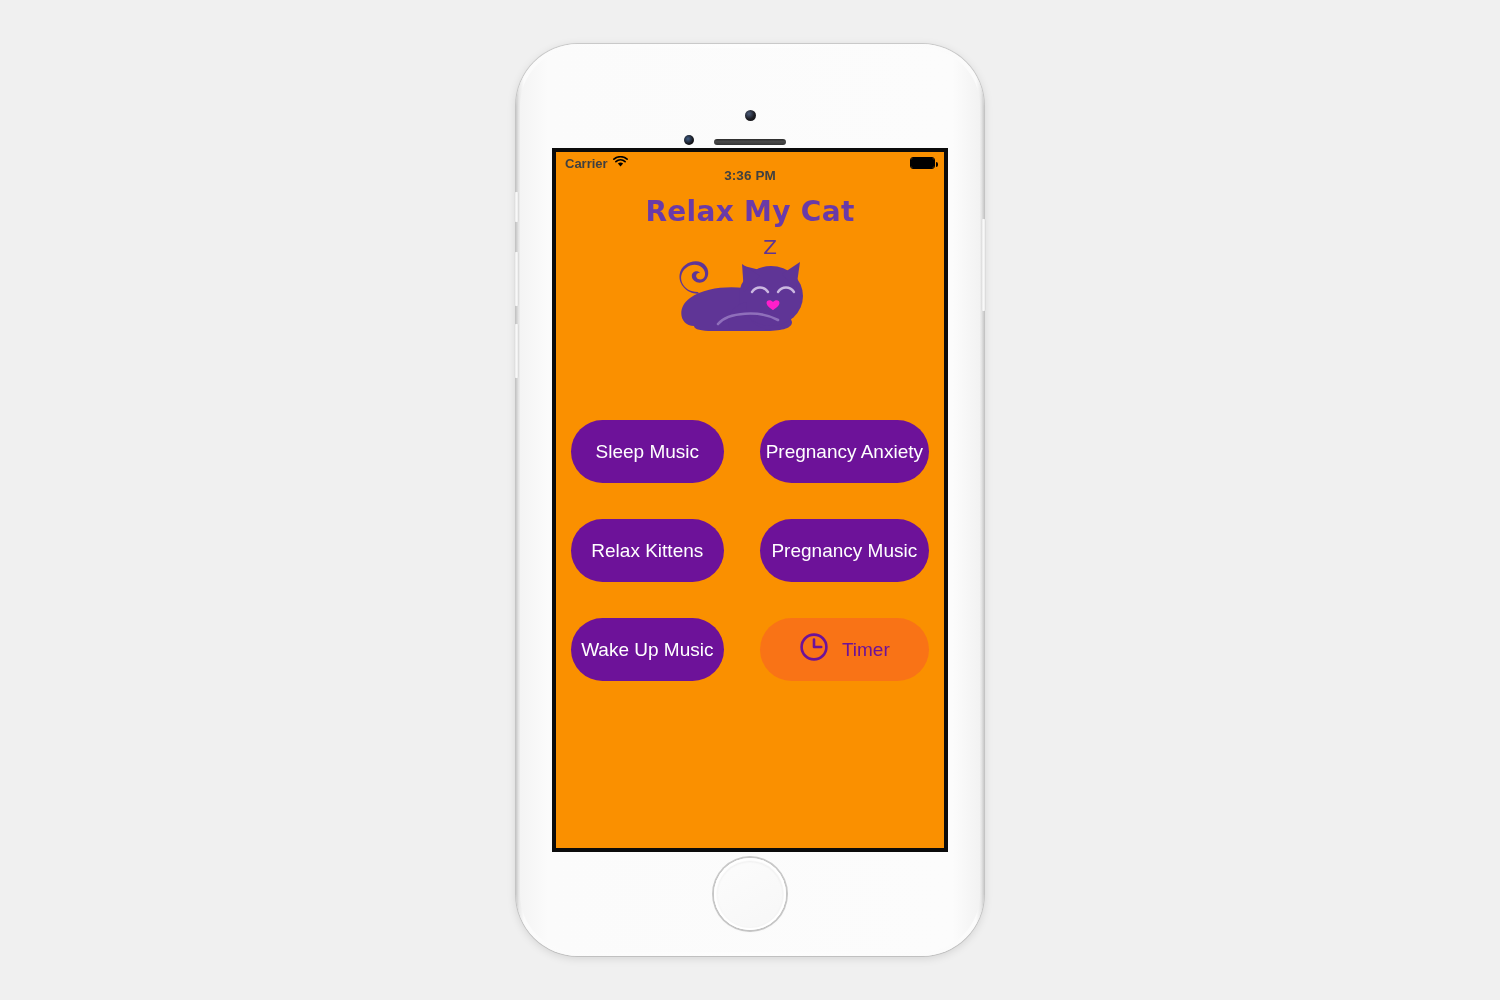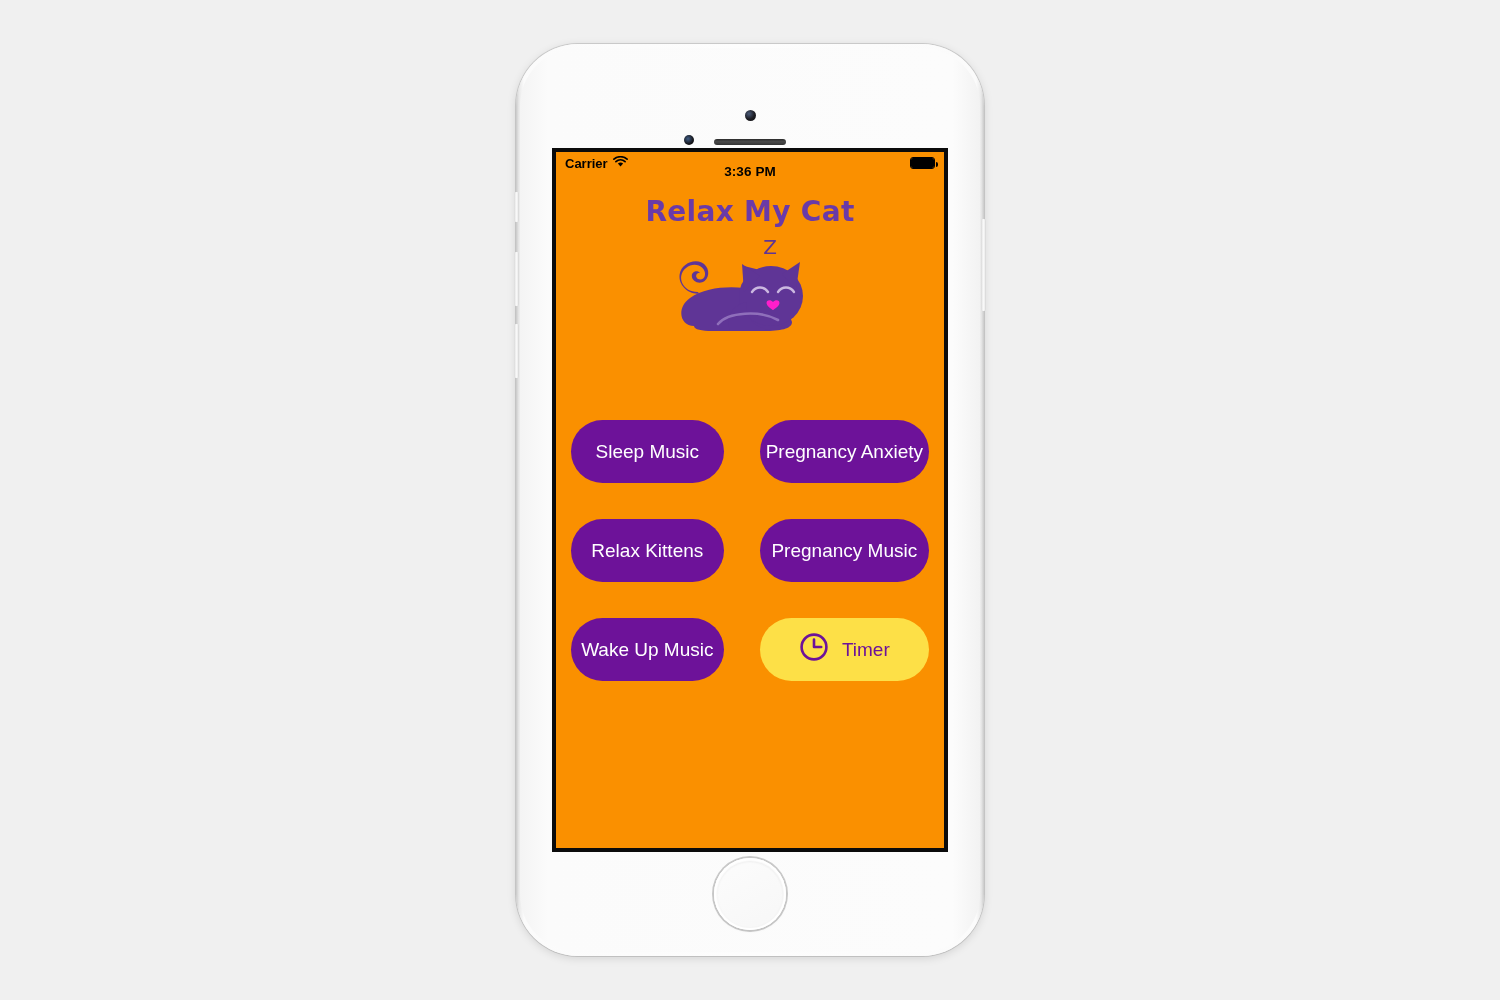--- a/index.html
+++ b/index.html
@@ -106,25 +106,24 @@
     background: #fa9000;
     border: 4px solid #0b0b0b;
     overflow: hidden;
   }
 
   
   #status-bar {
     position: relative;
     height: 22px;
     display: flex;
-    align-items: center;
-    padding: 8px 9px;
+    padding: 0 9px;
     font-size: 13px;
     font-weight: bold;
-    color: #000000;
+    color: #404040;
   }
   #status-left { display: flex; align-items: center; gap: 5px; }
   #status-time {
     position: absolute;
     left: 0; right: 0;
     text-align: center;
     font-size: 13.5px;
     font-weight: bold;
     letter-spacing: 0.1px;
     margin-top: 16px;
@@ -192,21 +191,21 @@
     font-weight: 400;
     cursor: pointer;
     white-space: nowrap;
     padding: 0 6px;
   }
   .app-button.primary {
     background: #6d1299;
     color: #ffffff;
   }
   .app-button.secondary {
-    background: #fde047;
+    background: #f97316;
     color: #6d1299;
   }
   .app-button .btn-label { line-height: 1; }
 
   .clock-icon { flex: 0 0 auto; display: block; }
 </style>
 </head>
 <body>
 
 <div id="phone-device">

